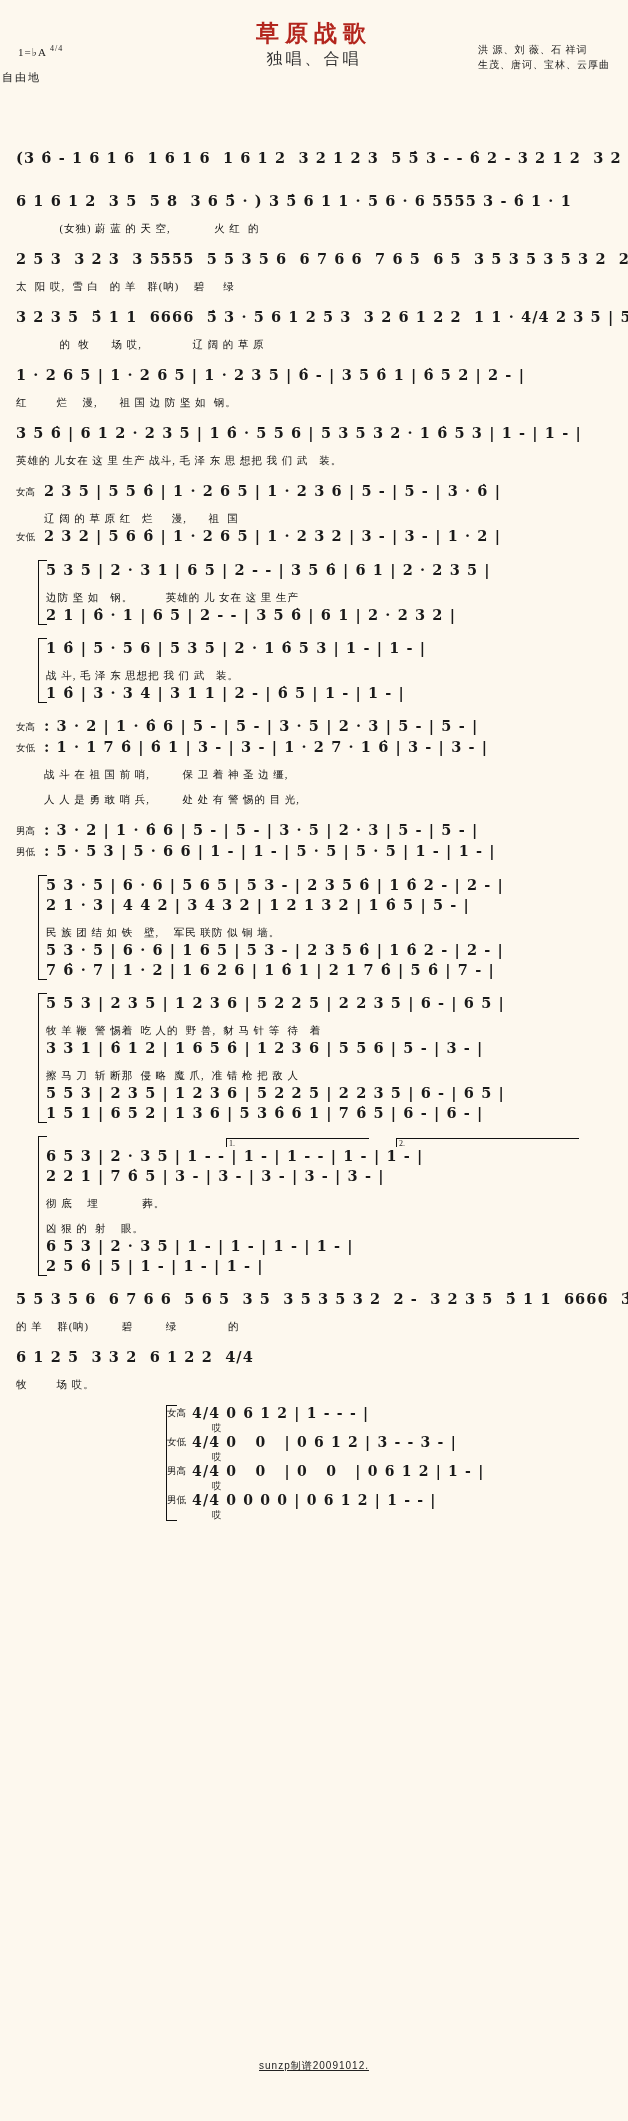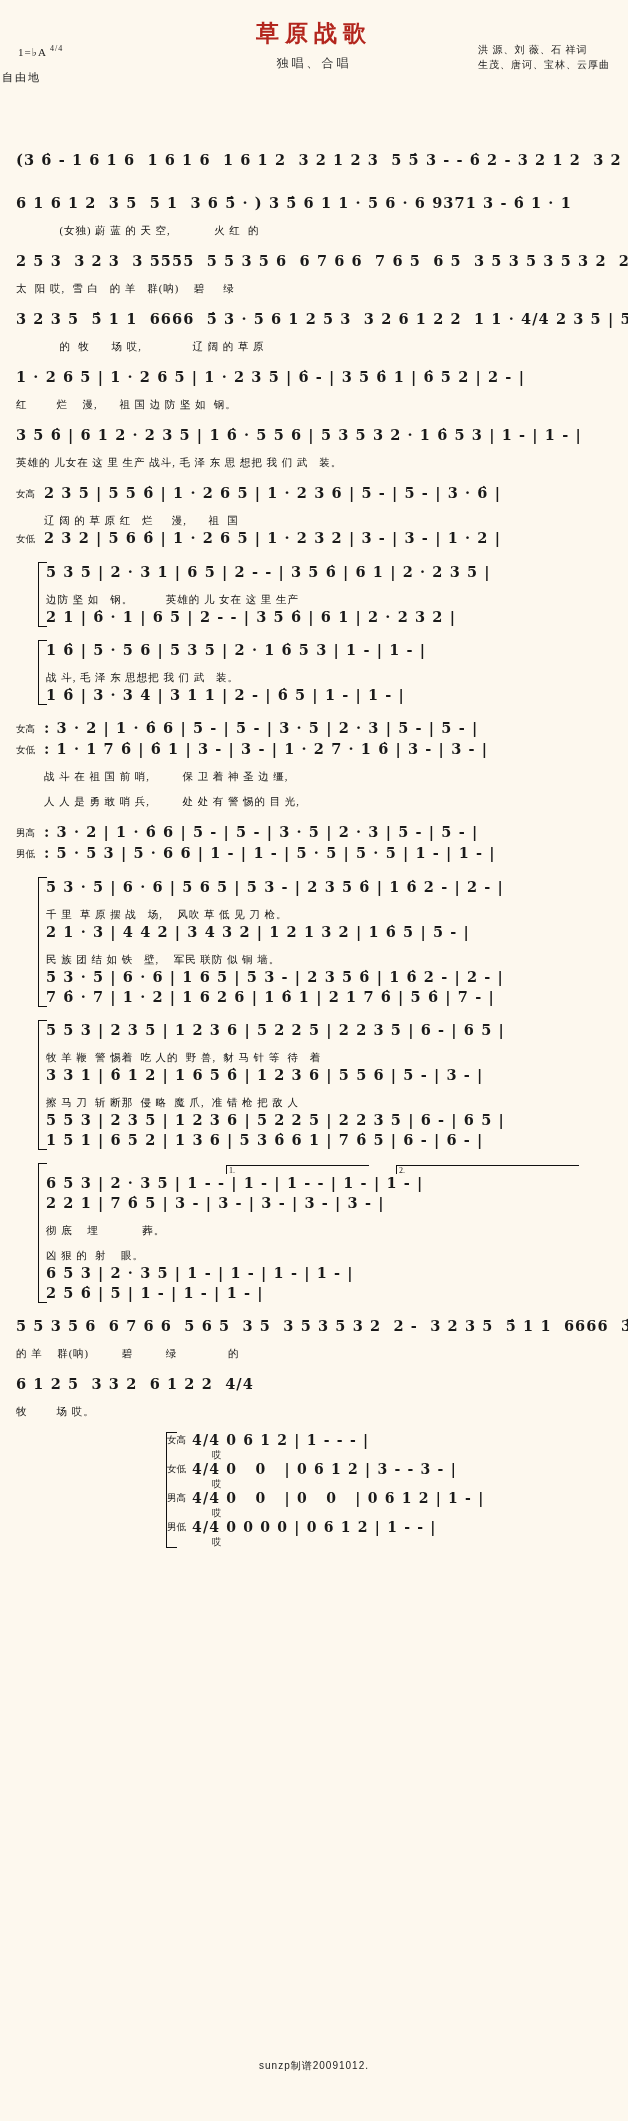--- a/index.html
+++ b/index.html
@@ -20,24 +20,23 @@
     text-align:center;
     font-size:23px;
     font-weight:bold;
     color:#b3261e;
     letter-spacing:6px;
     padding-top:18px;
     font-family:"DejaVu Serif", serif;
   }
   .subtitle{
     text-align:center;
-    font-size:12px;
+    font-size:16px;
     color:#333;
     letter-spacing:3px;
-    margin-top:6px;
   }
   .credits{
     position:absolute;
     right:18px;
     top:42px;
     font-size:10px;
     line-height:15px;
     text-align:left;
     color:#222;
     letter-spacing:1px;
@@ -147,20 +146,21 @@
   .footer{
     position:absolute;
     bottom:12px;
     right:0;
     left:0;
     text-align:center;
     font-size:10px;
     letter-spacing:1px;
     color:#222;
     font-family:"Liberation Sans", sans-serif;
+    text-decoration:underline;
   }
   .big-brace{
     position:absolute;
     left:150px;
     top:0;
     bottom:0;
     width:10px;
     border-left:1.5px solid #111;
     border-top:1.5px solid #111;
     border-bottom:1.5px solid #111;
@@ -186,21 +186,21 @@
 
   <div class="tempo">自由地</div>
 
   <div class="score">
 
     <div class="sys">
       <div class="notes">(3 6̇ - 1 6 1 6  1 6 1 6  1 6 1 2  3 2 1 2 3  5 5̇ 3 - - 6̇ 2 - 3 2 1 2  3 2 1 2</div>
     </div>
 
     <div class="sys">
-      <div class="notes">6 1 6 1 2  3 5  5 1  3 6 5̇ · ) 3 5̇ 6 1 1 · 5 6 · 6 9371 3 - 6̇ 1 · 1</div>
+      <div class="notes">6 1 6 1 2  3 5  5 8  3 6 5̇ · ) 3 5̇ 6 1 1 · 5 6 · 6 5555 3 - 6̇ 1 · 1</div>
       <div class="lyric">            (女独) 蔚 蓝 的 天 空,            火 红  的</div>
     </div>
 
     <div class="sys">
       <div class="notes">2 5 3  3 2 3  3 5555  5 5 3 5 6  6 7 6 6  7 6 5  6 5  3 5 3 5 3 5 3 2  2 -</div>
       <div class="lyric">太  阳 哎,  雪 白   的 羊   群(呐)    碧     绿</div>
     </div>
 
     <div class="sys">
       <div class="notes">3 2 3 5  5̇ 1 1  6666  5̇ 3 · 5 6 1 2 5 3  3 2 6 1 2 2  1 1 · 4/4 2 3 5 | 5 5 6̇ |</div>
@@ -280,21 +280,20 @@
         <div class="body">
           <div class="notes">: 5 · 5 3 | 5 · 6 6 | 1 - | 1 - | 5 · 5 | 5 · 5 | 1 - | 1 - |</div>
         </div>
       </div>
     </div>
 
     <div class="sys">
       <div class="brace"></div>
       <div class="indent">
         <div class="notes">5 3 · 5 | 6 · 6 | 5 6 5 | 5 3 - | 2 3 5 6̇ | 1 6̇ 2 - | 2 - |</div>
-        <div class="lyric">千 里  草 原 摆 战   场,    风吹 草 低 见 刀 枪。</div>
         <div class="notes">2 1 · 3 | 4 4 2 | 3 4 3 2 | 1 2 1 3 2 | 1 6̇ 5 | 5 - |</div>
         <div class="lyric">民 族 团 结 如 铁   壁,    军民 联防 似 铜 墙。</div>
         <div class="notes">5 3 · 5 | 6 · 6 | 1 6 5 | 5 3 - | 2 3 5 6̇ | 1 6̇ 2 - | 2 - |</div>
         <div class="notes">7 6̇ · 7 | 1 · 2 | 1 6 2 6 | 1 6̇ 1 | 2 1 7 6̇ | 5 6̇ | 7 - |</div>
       </div>
     </div>
 
     <div class="sys">
       <div class="brace"></div>
       <div class="indent">

